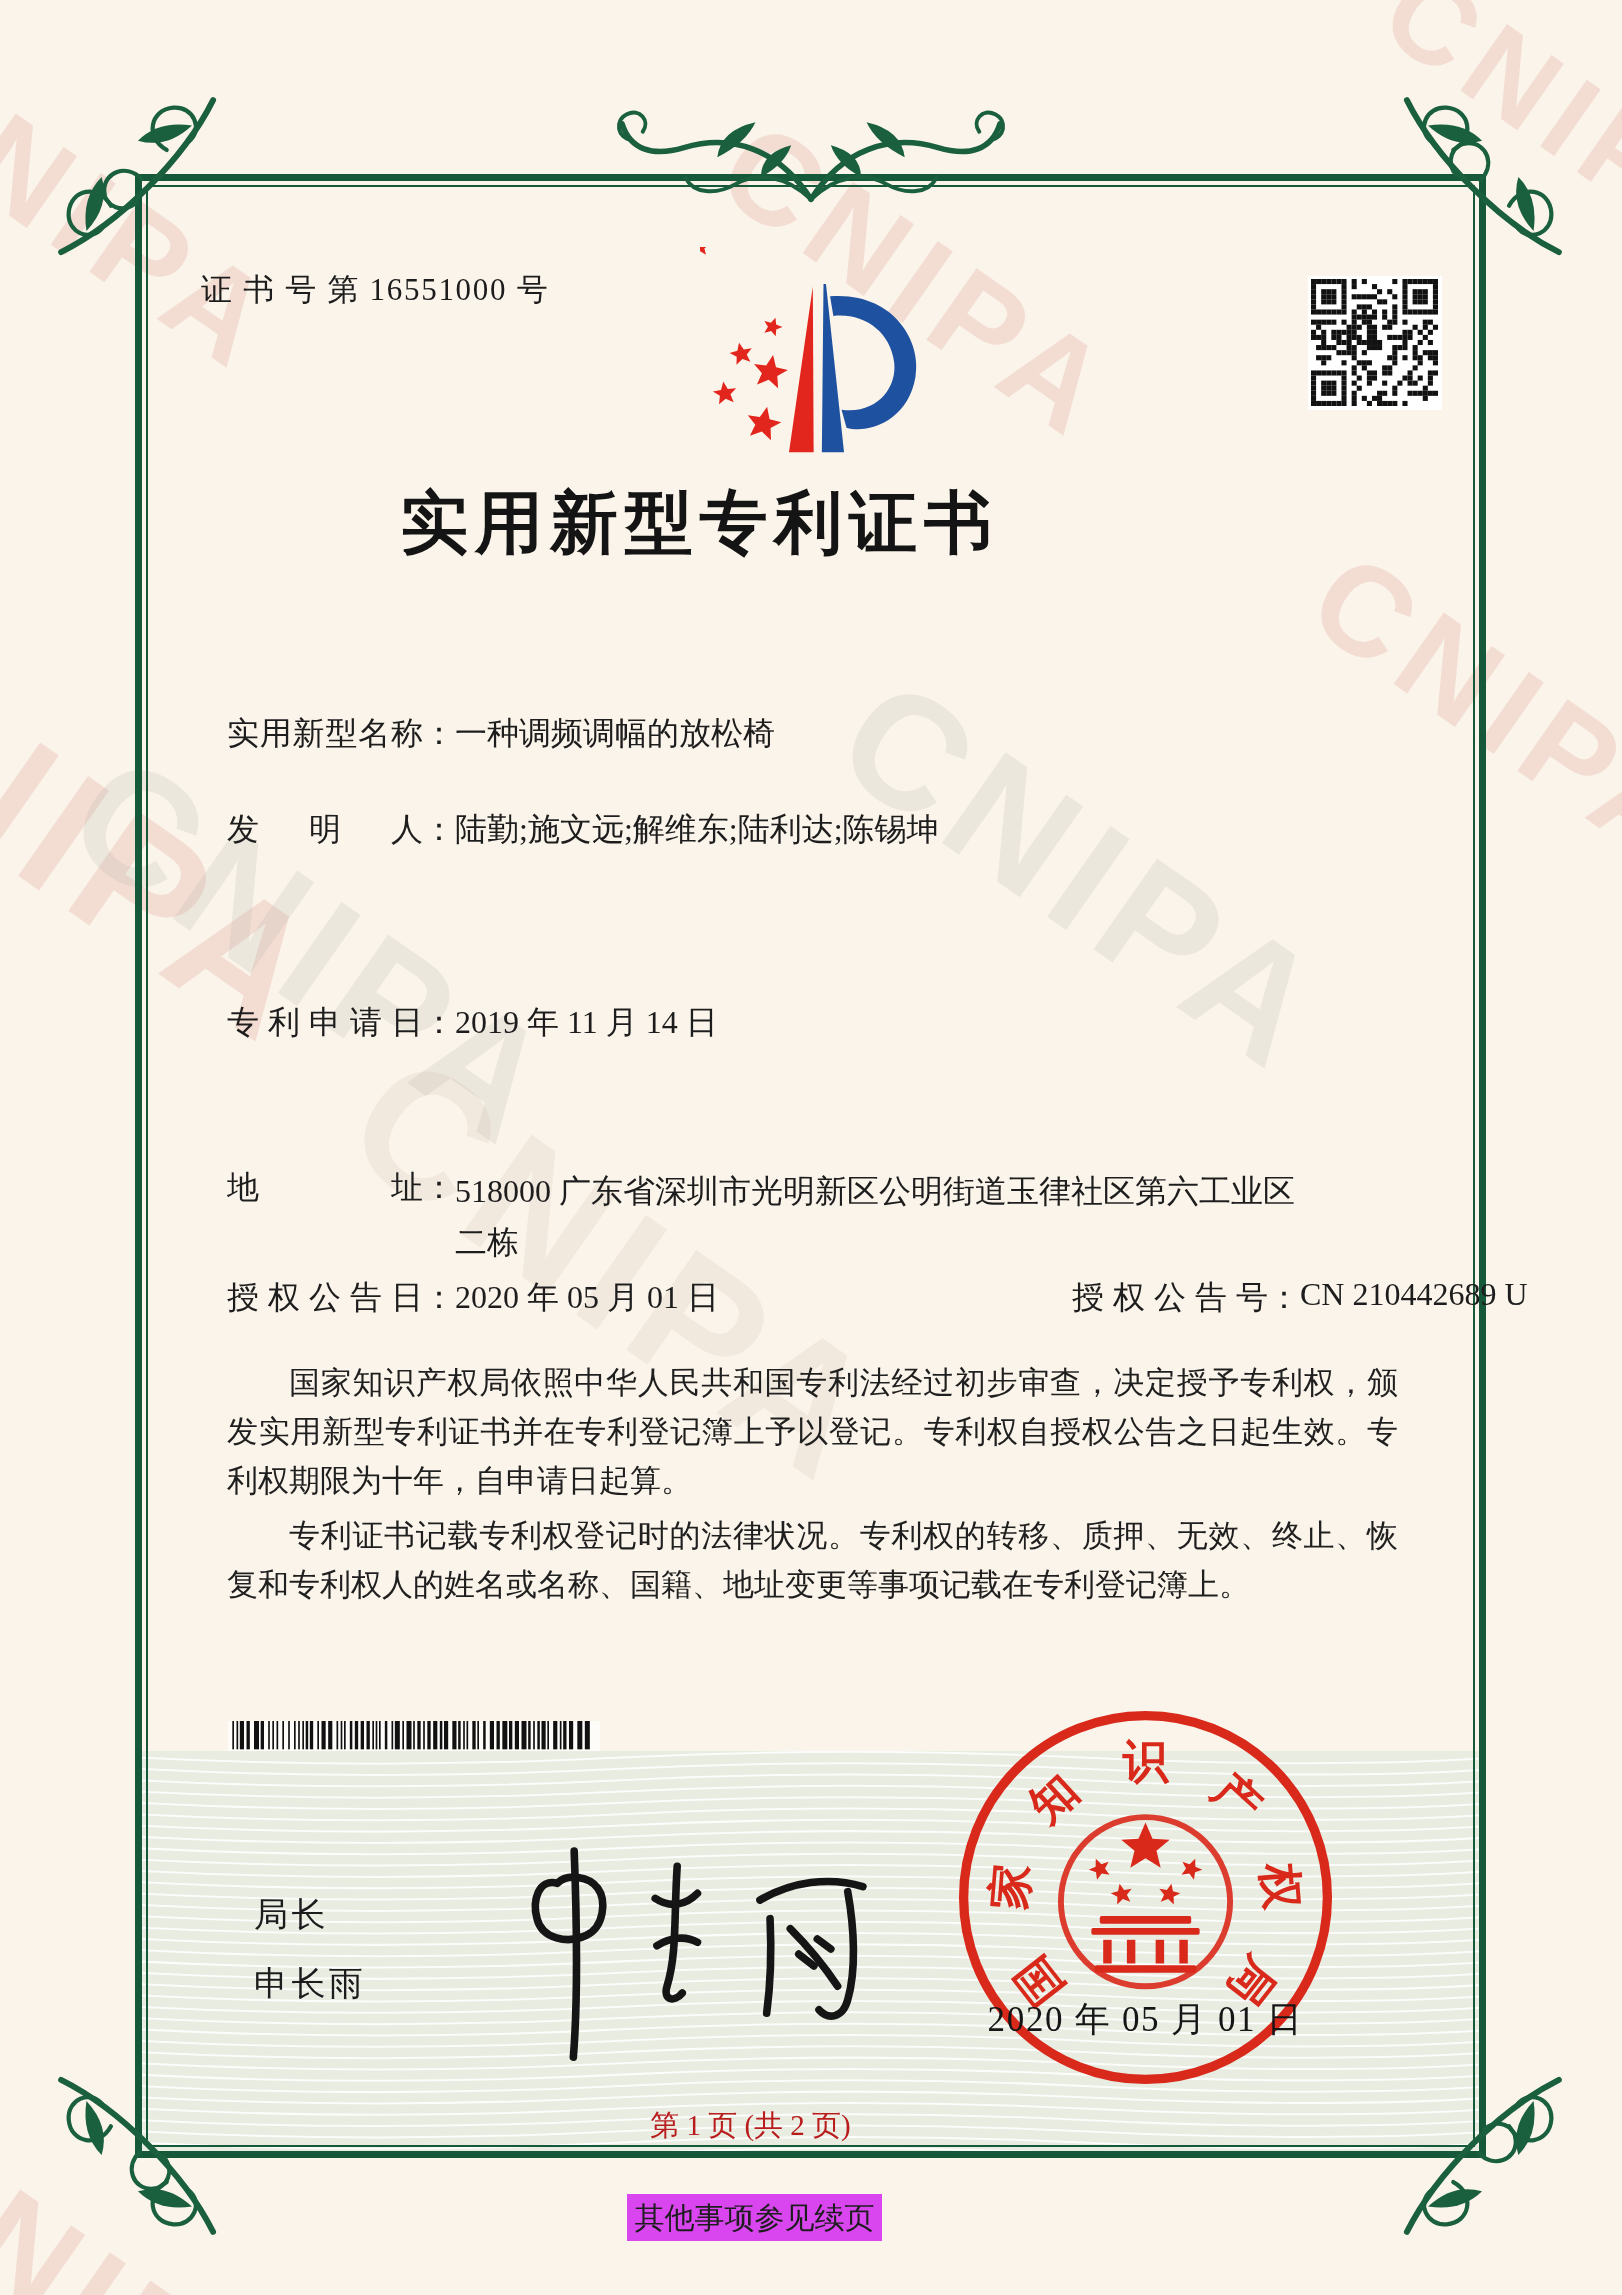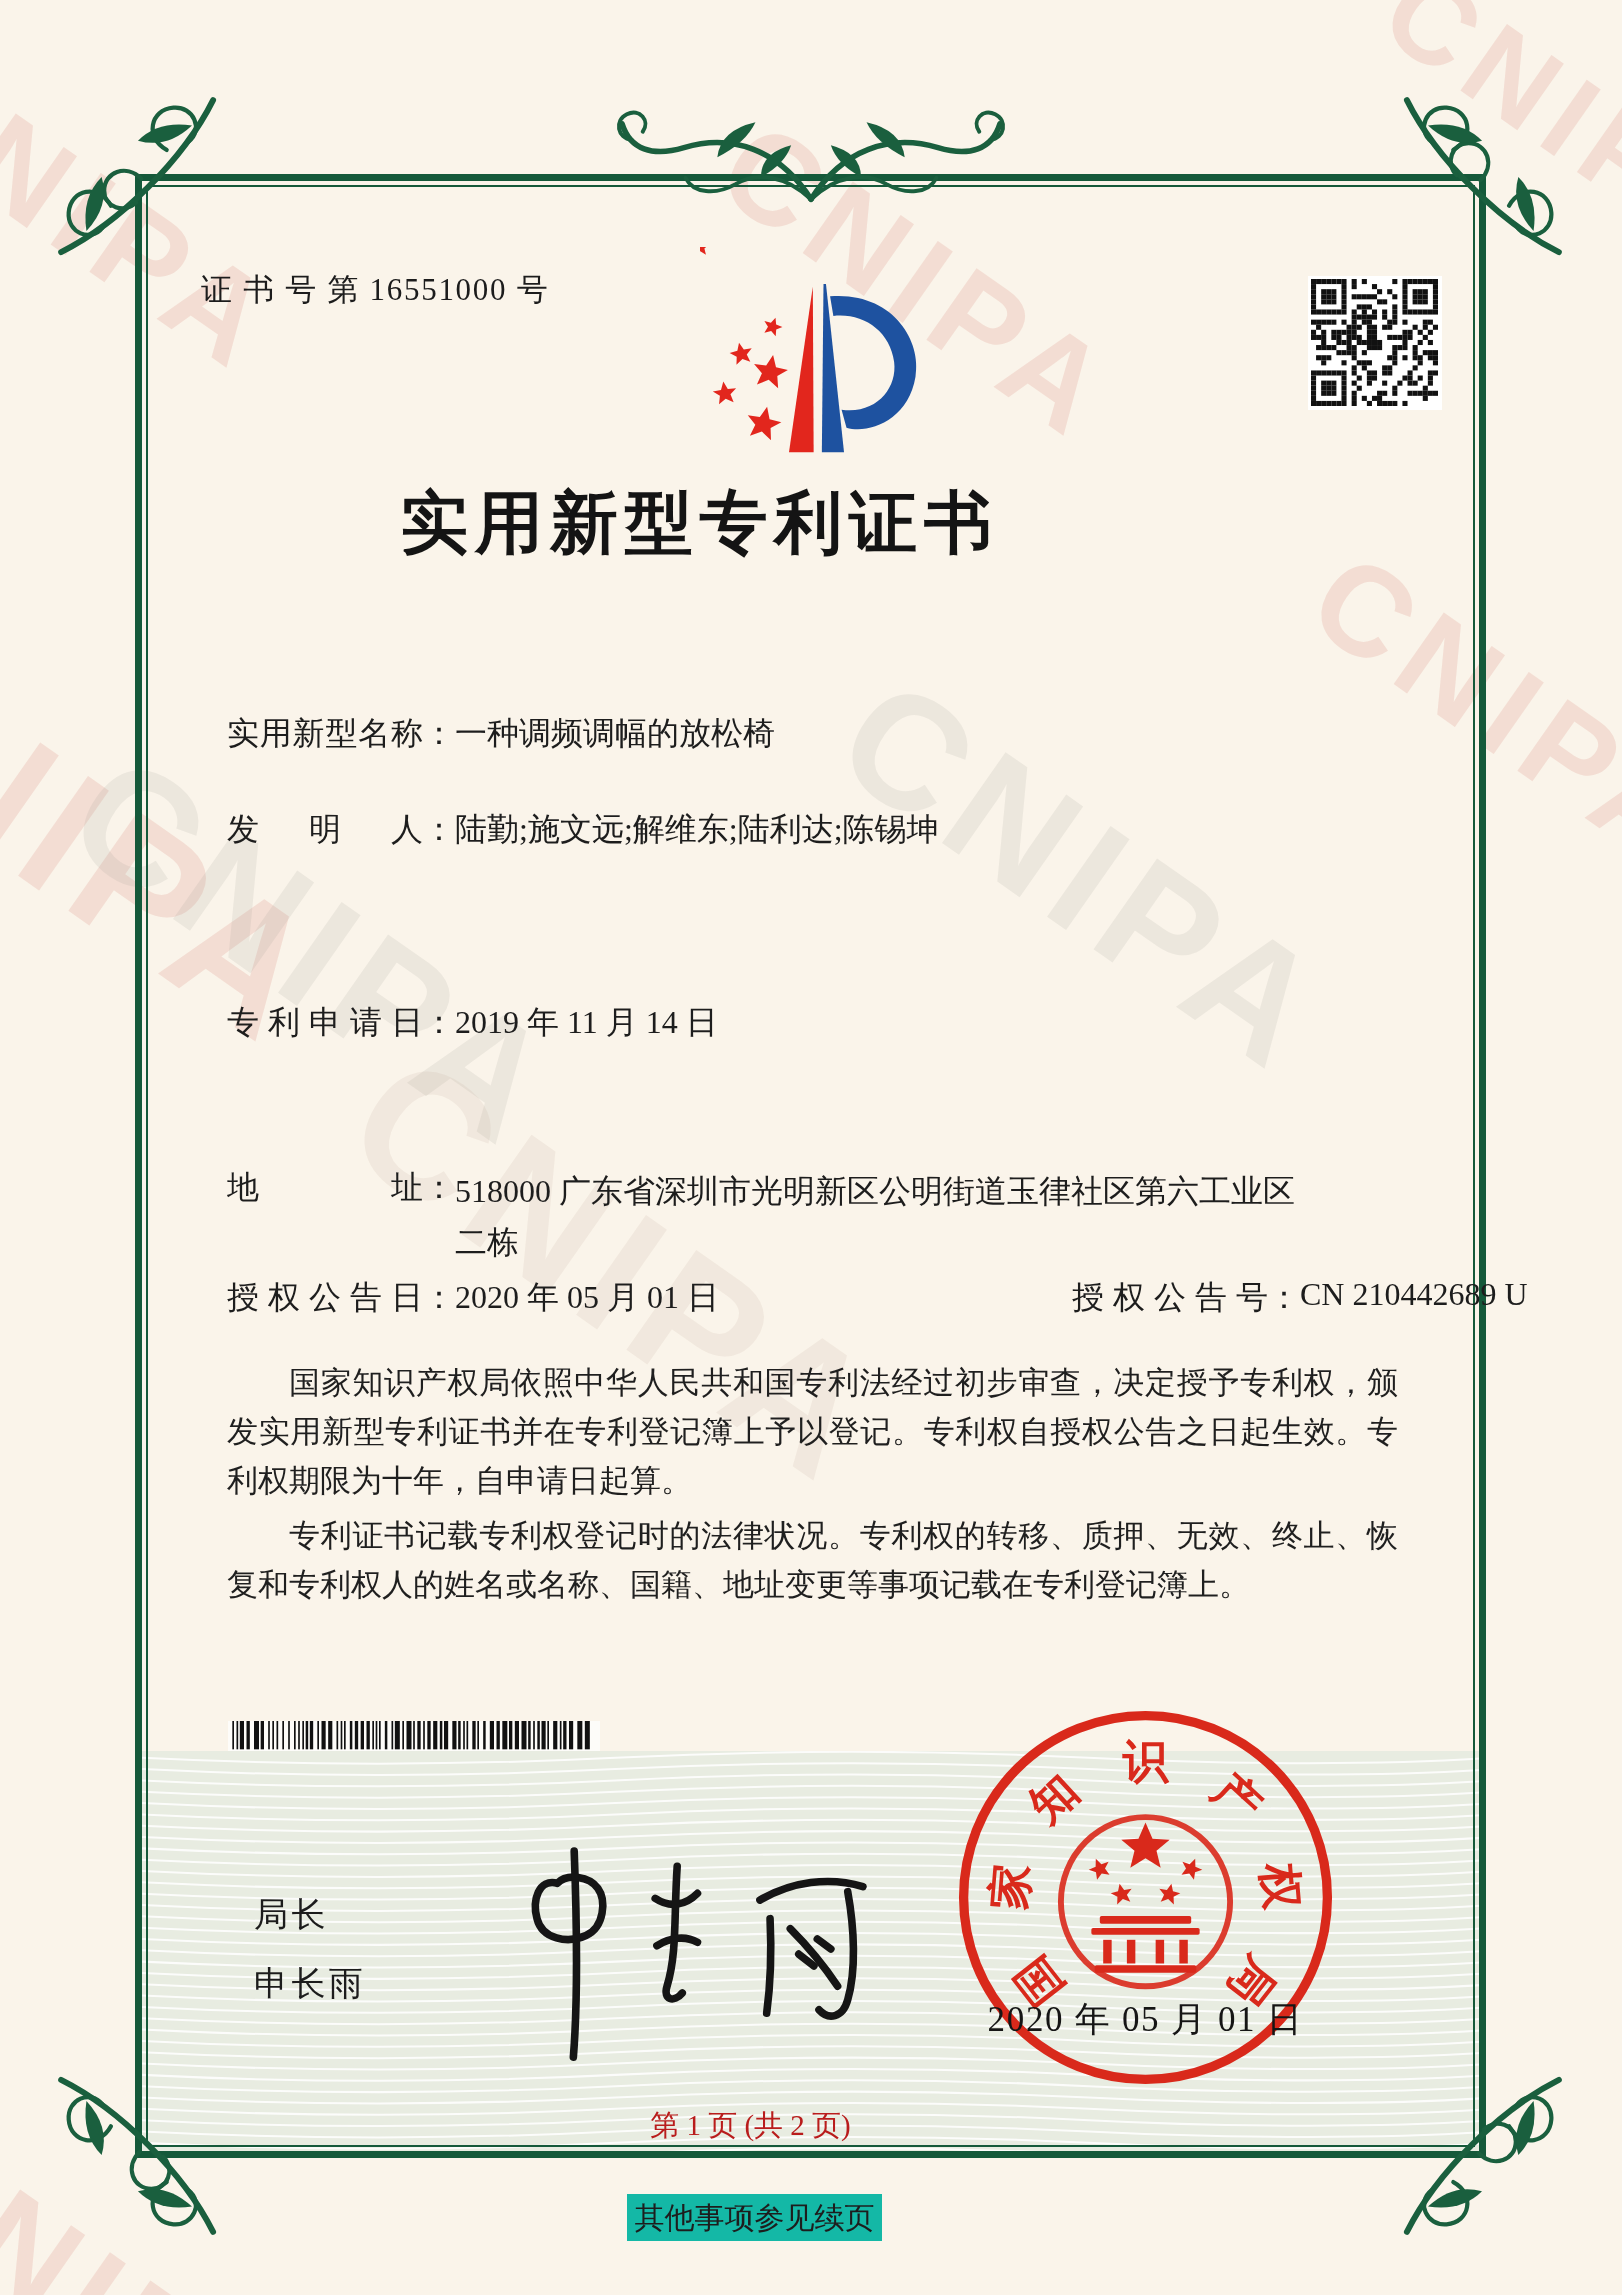--- a/index.html
+++ b/index.html
@@ -56,21 +56,21 @@
   .seal{position:absolute;left:934px;top:1686px;z-index:3;}
   .seal .ring{fill:none;stroke:#d9291b;stroke-width:11;}
   .seal .em{fill:#d9291b;}
   .seal .emr{fill:none;stroke:#d9291b;stroke-width:7;opacity:.9;}
   .seal-char{fill:#d9291b;font-size:54px;font-weight:bold;text-anchor:middle;
              font-family:"Liberation Serif","DejaVu Serif",serif;}
   .seal-date{position:absolute;left:909px;top:1996px;width:473px;text-align:center;
              font-size:35px;color:#151515;z-index:4;letter-spacing:1.7px;}
   .pfooter{position:absolute;left:497px;top:2106px;width:507px;text-align:center;
            font-size:29px;color:#b91c1c;z-index:3;}
-  .band{position:absolute;left:627px;top:2194px;width:255px;height:47px;background:#14b8a6;
+  .band{position:absolute;left:627px;top:2194px;width:255px;height:47px;background:#d946ef;
         z-index:3;text-align:center;font-size:30px;line-height:47px;color:#1d1d1d;}
 </style>
 </head>
 <body>
 
 <div class="page">
 
   <svg class="waves" width="1339" height="404" viewBox="0 0 1584 478">
     <rect id="wave-bg" x="0" y="0" width="1584" height="478" fill="#e8ece1"></rect>
     <g id="wave-lines">

